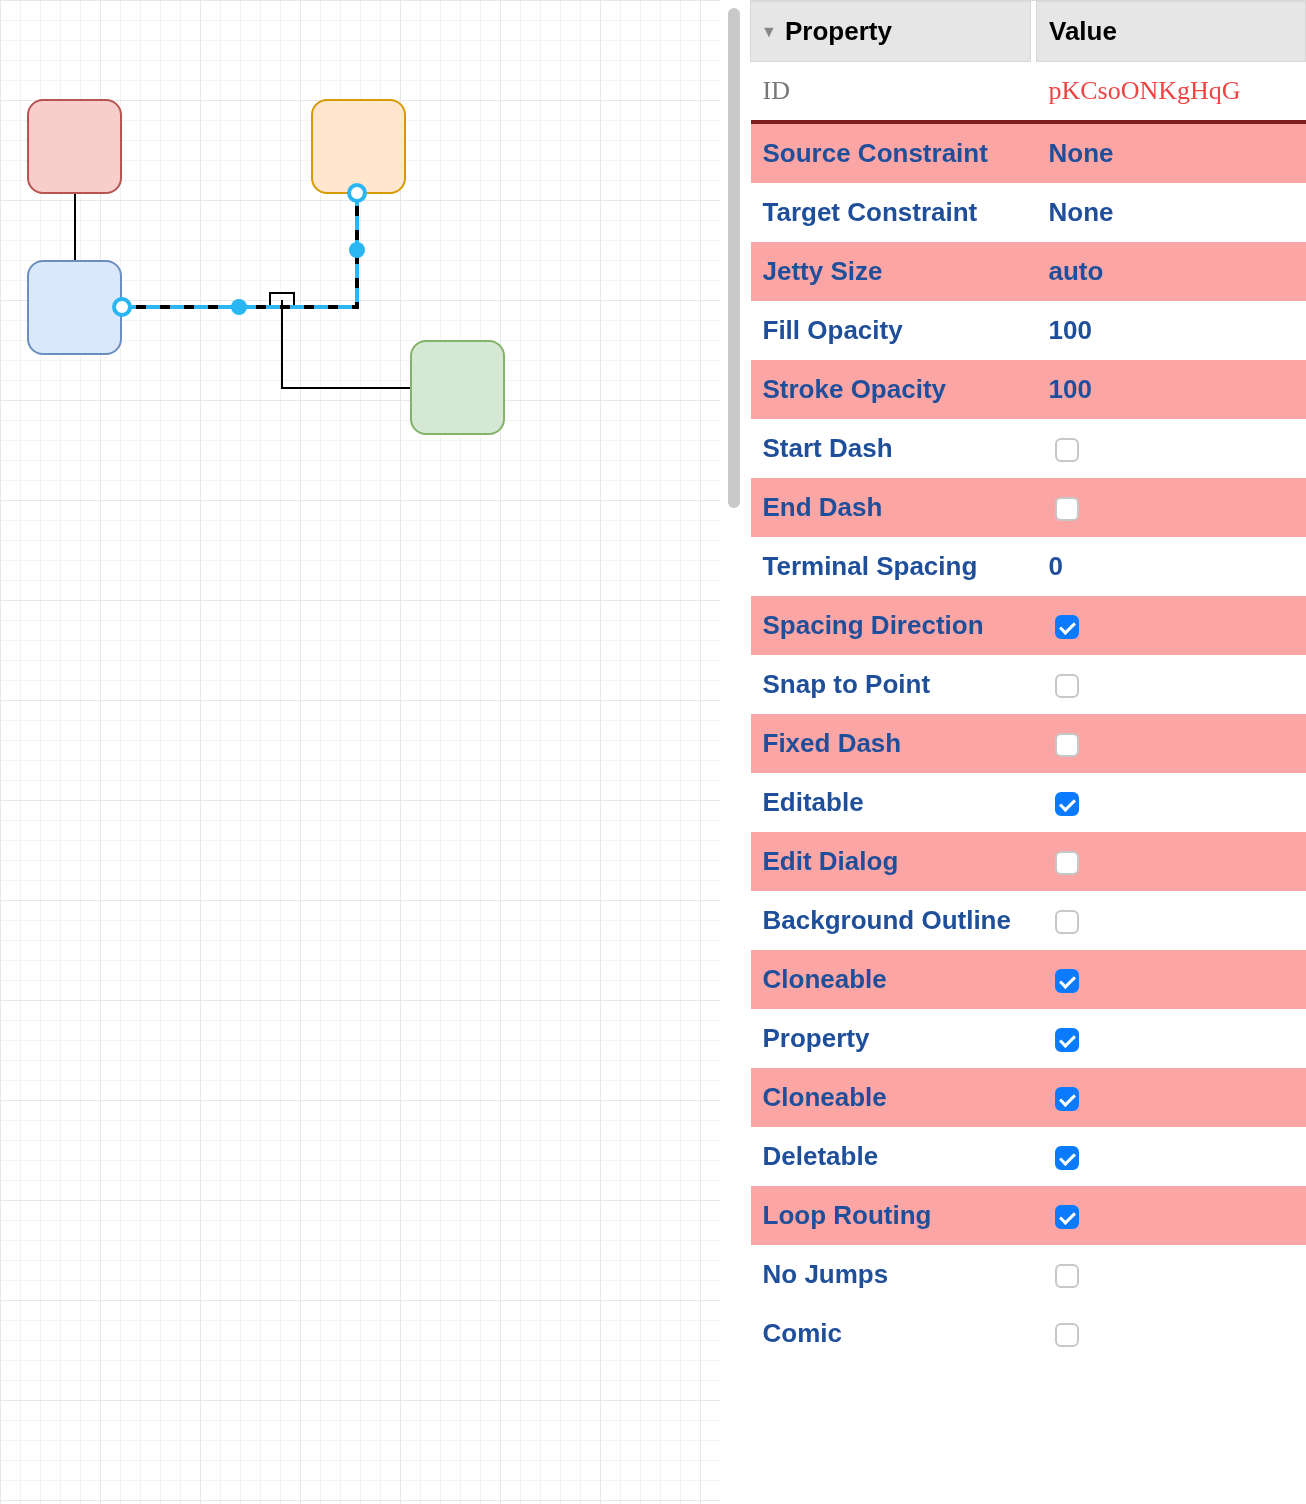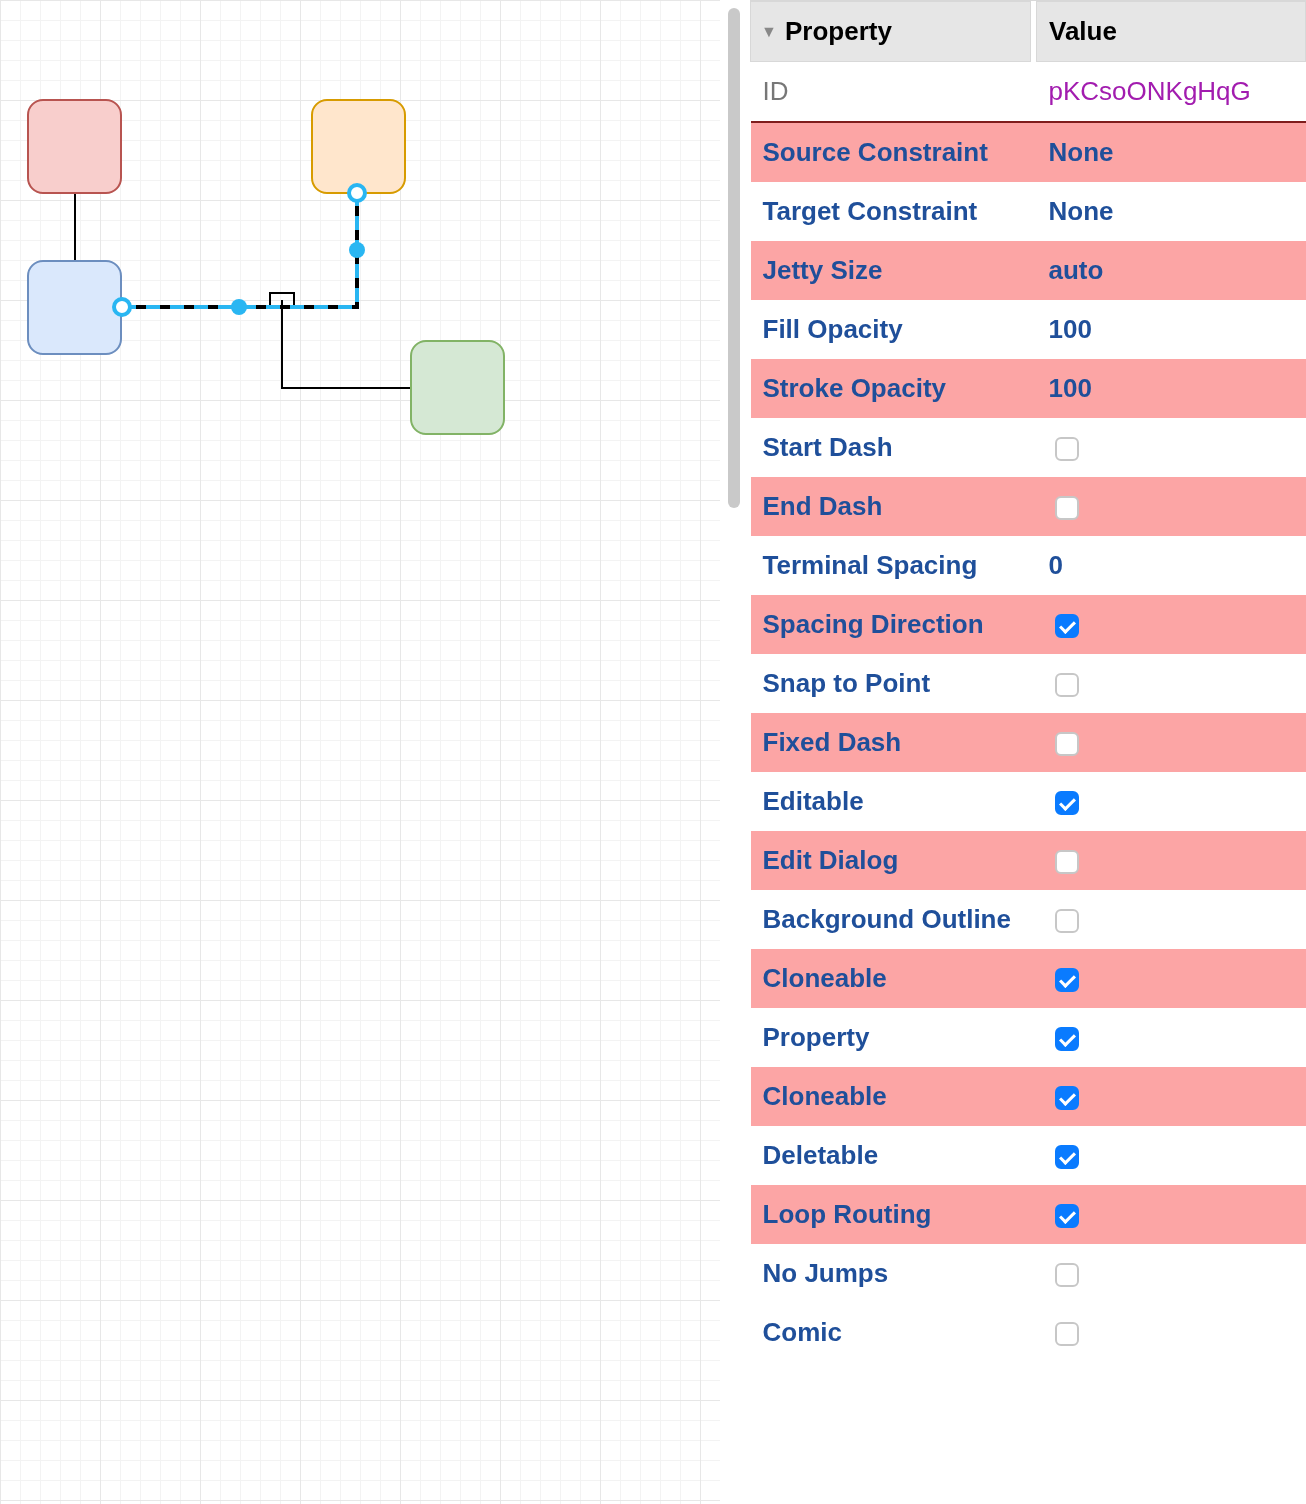--- a/index.html
+++ b/index.html
@@ -34,25 +34,25 @@
 
   
   .panel { flex:1; height:100%; background:#fff; overflow:hidden; border-top:1px solid #d8d8d8; }
   .panel table { width:100%; border-collapse:collapse; table-layout:fixed; font-size:26px; }
   .panel col.prop { width: 280px; }
   .panel th { text-align:left; font-weight:700; background:#e6e6e6; padding:14px 12px; border:1px solid #d8d8d8; }
   .panel th.prop { padding-left:34px; position:relative; }
   .panel th.prop .tri { position:absolute; left:10px; top:50%; transform:translateY(-50%); color:#888; font-size:16px; }
   .panel td { padding:14px 12px; vertical-align:middle; color:#1f4f9a; font-weight:700; }
   .panel td.val input[type=text] {
-    width:100%; border:none; outline:none; font-size:26px; font-family:inherit; color:#a21caf; font-weight:400;
+    width:100%; border:none; outline:none; font-size:26px; font-family:inherit; color:#ef4444; font-weight:400;
   }
   .panel tr.idrow td { color:#777; font-weight:400; }
   .panel tr.alt td { background:#fca5a5; }
-  .panel tr.sep td { border-bottom:2px solid #7f1d1d; }
+  .panel tr.sep td { border-bottom:4px solid #7f1d1d;font-family:Liberation Serif, serif; }
   .panel td.gap { padding:14px 8px 14px 4px; }
 
   
   .cbx { -webkit-appearance:none; appearance:none; width:24px; height:24px; border:2px solid #c7c7c7; border-radius:6px; background:#fff; position:relative; cursor:pointer; display:inline-block; vertical-align:middle; margin-left:6px; }
   .cbx:checked { background:#0a7bff; border-color:#0a7bff; }
   .cbx:checked::after { content:""; position:absolute; left:6px; top:2px; width:6px; height:12px; border:solid #fff; border-width:0 3px 3px 0; transform:rotate(45deg); }
 </style>
 </head>
 <body>
 

